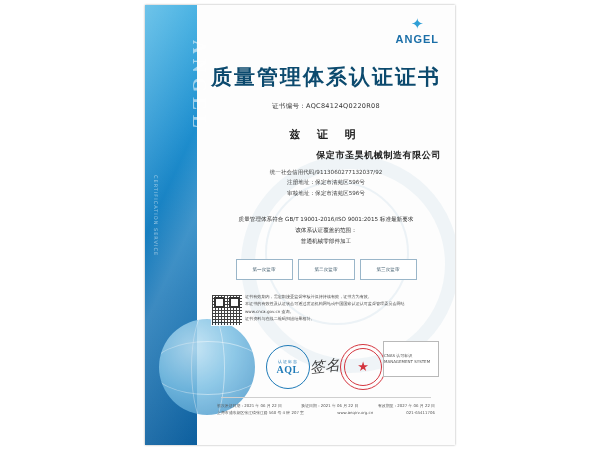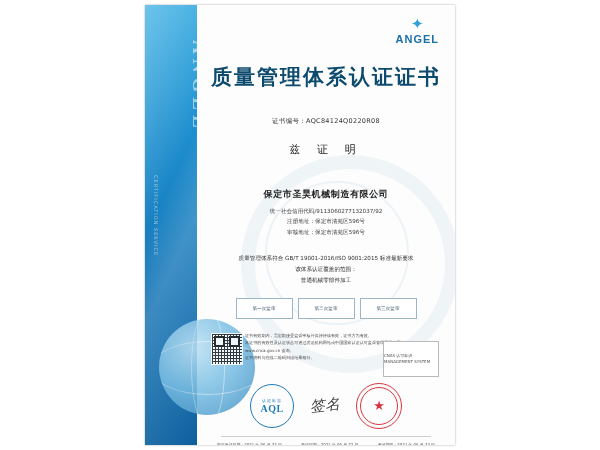--- a/index.html
+++ b/index.html
@@ -99,32 +99,33 @@
     font-size:11px;font-weight:bold;color:#1b6fa8;letter-spacing:1px;
     font-family:"Liberation Sans", sans-serif;
   }
   .title{
     margin-top:58px;
     font-size:21px;font-weight:bold;letter-spacing:2px;
     font-family:"Liberation Serif", serif;
     color:#0c4a6e;
   }
   .cert-no{
-    margin-top:26px;
+    margin-top:11px;
     font-size:6.5px;color:#333;letter-spacing:.3px;
   }
   .hereby{
     margin-top:16px;
-    font-size:11px;font-weight:normal;letter-spacing:7px;
+    font-size:11px;font-weight:bold;letter-spacing:7px;
     font-family:"Liberation Serif", serif;
   }
   .company{
-    margin-top:31px;
+    margin-top:7px;
     font-size:9px;font-weight:bold;letter-spacing:.6px;
     font-family:"Liberation Serif", serif;
+    text-align:right;
   }
   .meta{
     margin-top:5px;
     font-size:5.6px;color:#3a3a3a;line-height:1.85;
   }
   .scope{
     margin-top:16px;
     font-size:5.6px;color:#2e2e2e;line-height:1.95;
   }
   
@@ -162,21 +163,21 @@
     content:"";position:absolute;left:2px;top:2px;width:7px;height:7px;
     border:2px solid #111;background:#fff;
   }
   .qr:after{
     content:"";position:absolute;right:2px;top:2px;width:7px;height:7px;
     border:2px solid #111;background:#fff;
   }
   
   .seals{
     margin-top:11px;
-    display:flex;align-items:center;justify-content:center;gap:16px;
+    display:flex;align-items:center;justify-content:center;gap:0;
     height:46px;
   }
   .seal-aql{
     width:42px;height:42px;border-radius:50%;
     border:1.6px solid #1f7bb8;
     display:flex;flex-direction:column;align-items:center;justify-content:center;
     color:#1f7bb8;
   }
   .seal-aql .cn{font-size:4px;letter-spacing:1px;}
   .seal-aql .en{font-size:10px;font-weight:bold;letter-spacing:.5px;font-family:"Liberation Serif", serif;}

